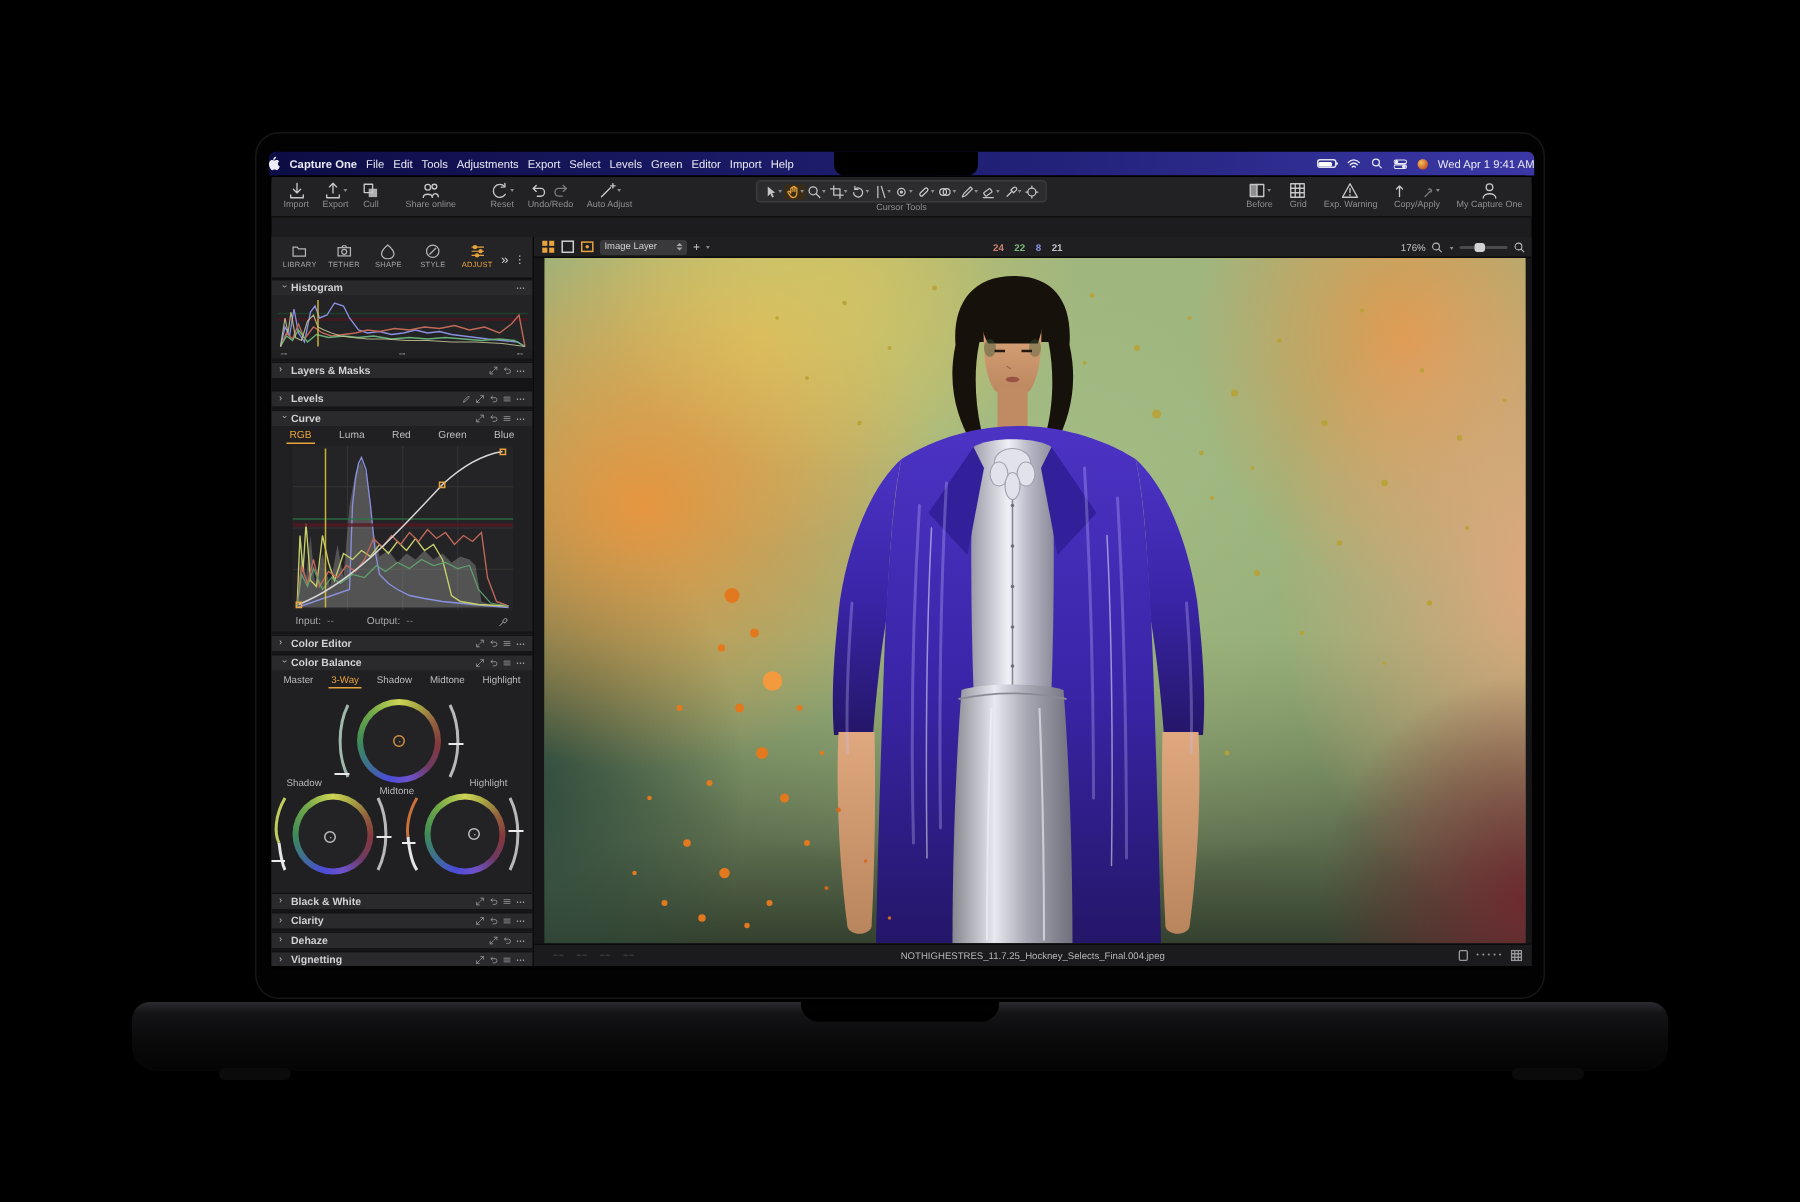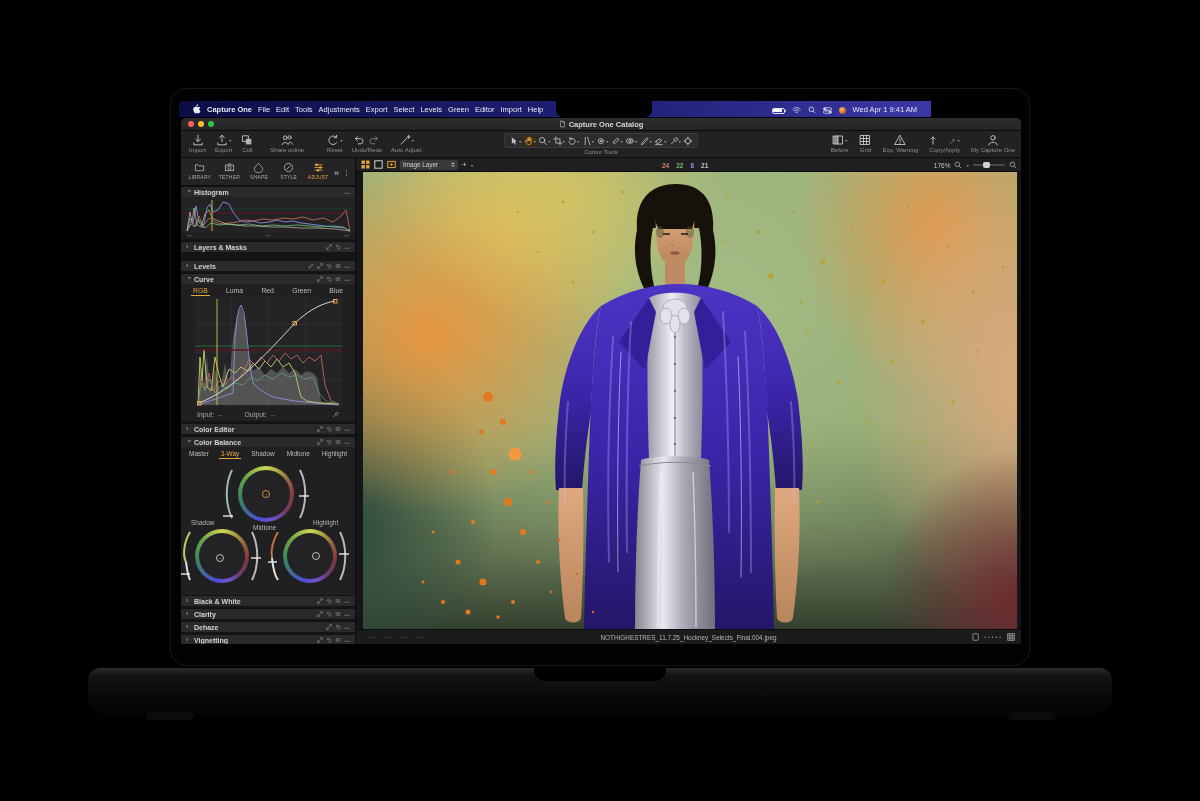--- a/index.html
+++ b/index.html
@@ -9,25 +9,25 @@
 
   
   .lid{position:absolute;left:170px;top:88px;width:860px;height:578px;background:#020203;border:1px solid #17171a;border-radius:16px}
   .screen{position:absolute;left:8px;top:12px;width:844px;height:545px;background:#000;overflow:hidden;border-radius:5px}
   .base{position:absolute;left:88px;top:668px;width:1024px;height:46px;border-radius:12px 12px 16px 16px;
         background:linear-gradient(180deg,#2b2b30 0,#141416 16%,#0a0a0b 55%,#040405 100%)}
   .base-notch{position:absolute;left:50%;top:0;transform:translateX(-50%);width:132px;height:13px;background:#010102;border-radius:0 0 12px 12px;box-shadow:inset 0 -2px 3px #000}
   .foot{position:absolute;top:712px;width:48px;height:8px;background:#0b0b0c;border-radius:4px}
 
   
-  .menubar{position:absolute;left:0;top:0;width:752px;height:16px;display:flex;align-items:center;gap:6px;padding:0 14px;
+  .menubar{position:absolute;left:0;top:0;width:844px;height:16px;display:flex;align-items:center;gap:6px;padding:0 0;
     background:linear-gradient(90deg,#0d0d45 0,#17175f 30%,#22227a 62%,#3b38a6 100%);color:#e9e9f4;font-size:7.5px}
   .menubar .mi{white-space:nowrap}
   .menubar .app{font-weight:700}
-  .mb-right{margin-left:auto;display:flex;align-items:flex-end;gap:7px}
+  .mb-right{margin-left:auto;display:flex;align-items:center;gap:7px}
   .battery{width:13px;height:6px;border:1px solid #dfe0ea;border-radius:2px;position:relative}
   .battery:after{content:"";position:absolute;right:-2px;top:1px;width:1.5px;height:2px;background:#dfe0ea;border-radius:0 1px 1px 0}
   .battery i{position:absolute;left:.5px;top:.5px;bottom:.5px;width:9px;background:#fff;border-radius:1px}
   .notch{position:absolute;left:377px;top:0;width:96px;height:16px;background:#000;border-radius:0 0 7px 7px;z-index:5}
 
   
   .window{position:absolute;left:2px;top:17px;width:840px;height:526px;background:#1c1c1e;border-radius:5px 5px 0 0;box-shadow:0 0 0 1px #000}
   .titlebar{height:13px;background:linear-gradient(#2d2d2f,#242426);border-bottom:1px solid #0a0a0a;border-radius:5px 5px 0 0;position:relative;display:flex;align-items:center}
   .tl{width:6px;height:6px;border-radius:50%;margin-right:4px}
   .tl-wrap{display:flex;margin-left:7px}
@@ -186,33 +186,20 @@
               <circle cx="10" cy="6.8" r="1.2" fill="#e9e9f4"></circle>
             </svg>
           <span style="width:7px;height:7px;border-radius:50%;background:radial-gradient(circle at 35% 35%,#f5c05a,#c85a28 70%)"></span>
           <span>Wed Apr 1 9:41 AM</span>
         </div>
       </div>
       <div class="notch"></div>
 
       <div class="window">
 
-        <div class="titlebar">
-          <div class="tl-wrap">
-            <span class="tl" style="background:#ff5f57"></span>
-            <span class="tl" style="background:#febc2e"></span>
-            <span class="tl" style="background:#28c840"></span>
-          </div>
-          <div class="wtitle">
-            <svg viewBox="0 0 12 12" fill="none" stroke-width="1">
-                <path d="M3,1 H7.5 L10,3.5 V11 H3 Z M7.5,1 V3.5 H10"></path>
-              </svg>
-            <span>Capture One Catalog</span>
-          </div>
-        </div>
 
         <div class="toolbar">
           <div class="tgroup" style="left:8px;gap:9px">
             <div class="titem">
               <span class="irow">
                   <svg viewBox="0 0 12 12">
                     <path d="M6,1.2 V7.4 M3.6,5.2 6,7.6 8.4,5.2 M1.8,9 V10.8 H10.2 V9"></path>
                   </svg>
                 </span>
               <span class="lab">Import</span>

